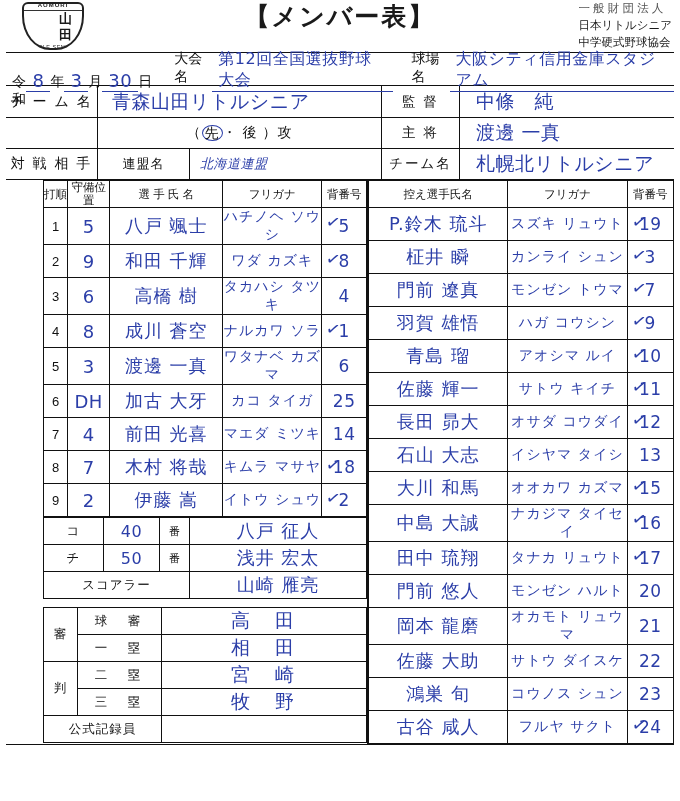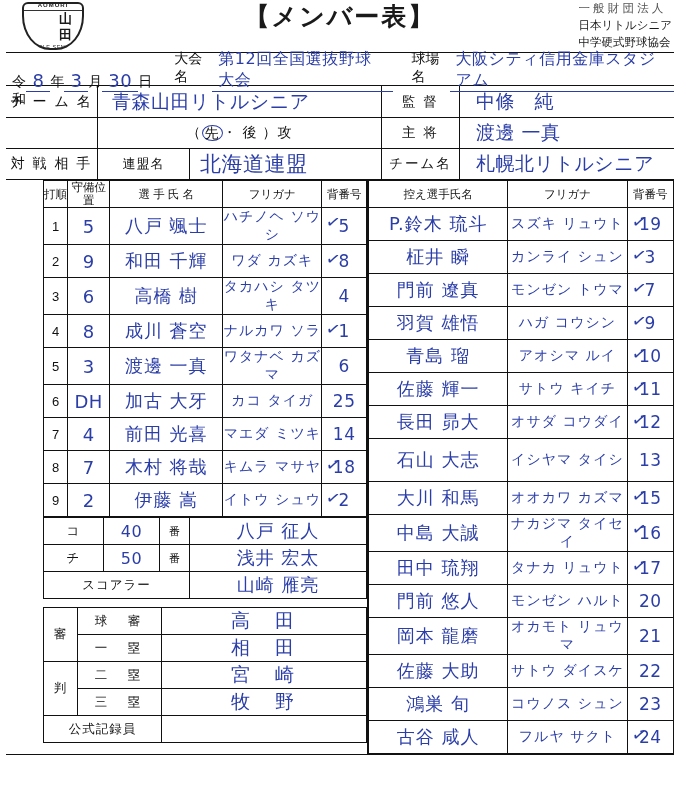--- a/index.html
+++ b/index.html
@@ -244,21 +244,21 @@
       <span>（</span>
       <span class="circle-sen">先</span>
       <span>・ 後 ）攻</span>
     </div>
     <div class="tc lbl-cell2 print">主 将</div>
     <div class="tc val-cell2 hw">渡邊 一真</div>
   </div>
   <div class="trow">
     <div class="tc lbl-cell print">対 戦 相 手</div>
     <div class="tc renmei print">連盟名</div>
-    <div class="tc hw" style="flex:1;padding-left:10px;font-size:21px;">北海道連盟</div>
+    <div class="tc hw" style="flex:1;padding-left:10px;font-size:13px;font-style:italic;">北海道連盟</div>
     <div class="tc lbl-cell2 print">チーム名</div>
     <div class="tc val-cell2 hw">札幌北リトルシニア</div>
   </div>
 </div>
 
 <div id="main">
 
   <div id="left">
 
     <table>
@@ -433,21 +433,21 @@
             <td class="hw hw-furi" style="height: 33px;">サトウ キイチ</td>
             <td class="hw hw-back" style="height: 33px;"><span class="chk">✓</span>11</td>
           </tr>
           <tr>
             <td class="hw hw-name" style="height: 33px;">長田 昴大</td>
             <td class="hw hw-furi" style="height: 33px;">オサダ コウダイ</td>
             <td class="hw hw-back" style="height: 33px;"><span class="chk">✓</span>12</td>
           </tr>
           <tr>
             <td class="hw hw-name" style="height: 33px;">石山 大志</td>
-            <td class="hw hw-furi" style="height: 43px;">イシヤマ タイシ</td>
+            <td class="hw hw-furi" style="height: 33px;">イシヤマ タイシ</td>
             <td class="hw hw-back" style="height: 33px;">13</td>
           </tr>
           <tr>
             <td class="hw hw-name" style="height: 33px;">大川 和馬</td>
             <td class="hw hw-furi" style="height: 33px;">オオカワ カズマ</td>
             <td class="hw hw-back" style="height: 33px;"><span class="chk">✓</span>15</td>
           </tr>
           <tr>
             <td class="hw hw-name" style="height: 33px;">中島 大誠</td>
             <td class="hw hw-furi" style="height: 33px;">ナカジマ タイセイ</td>

